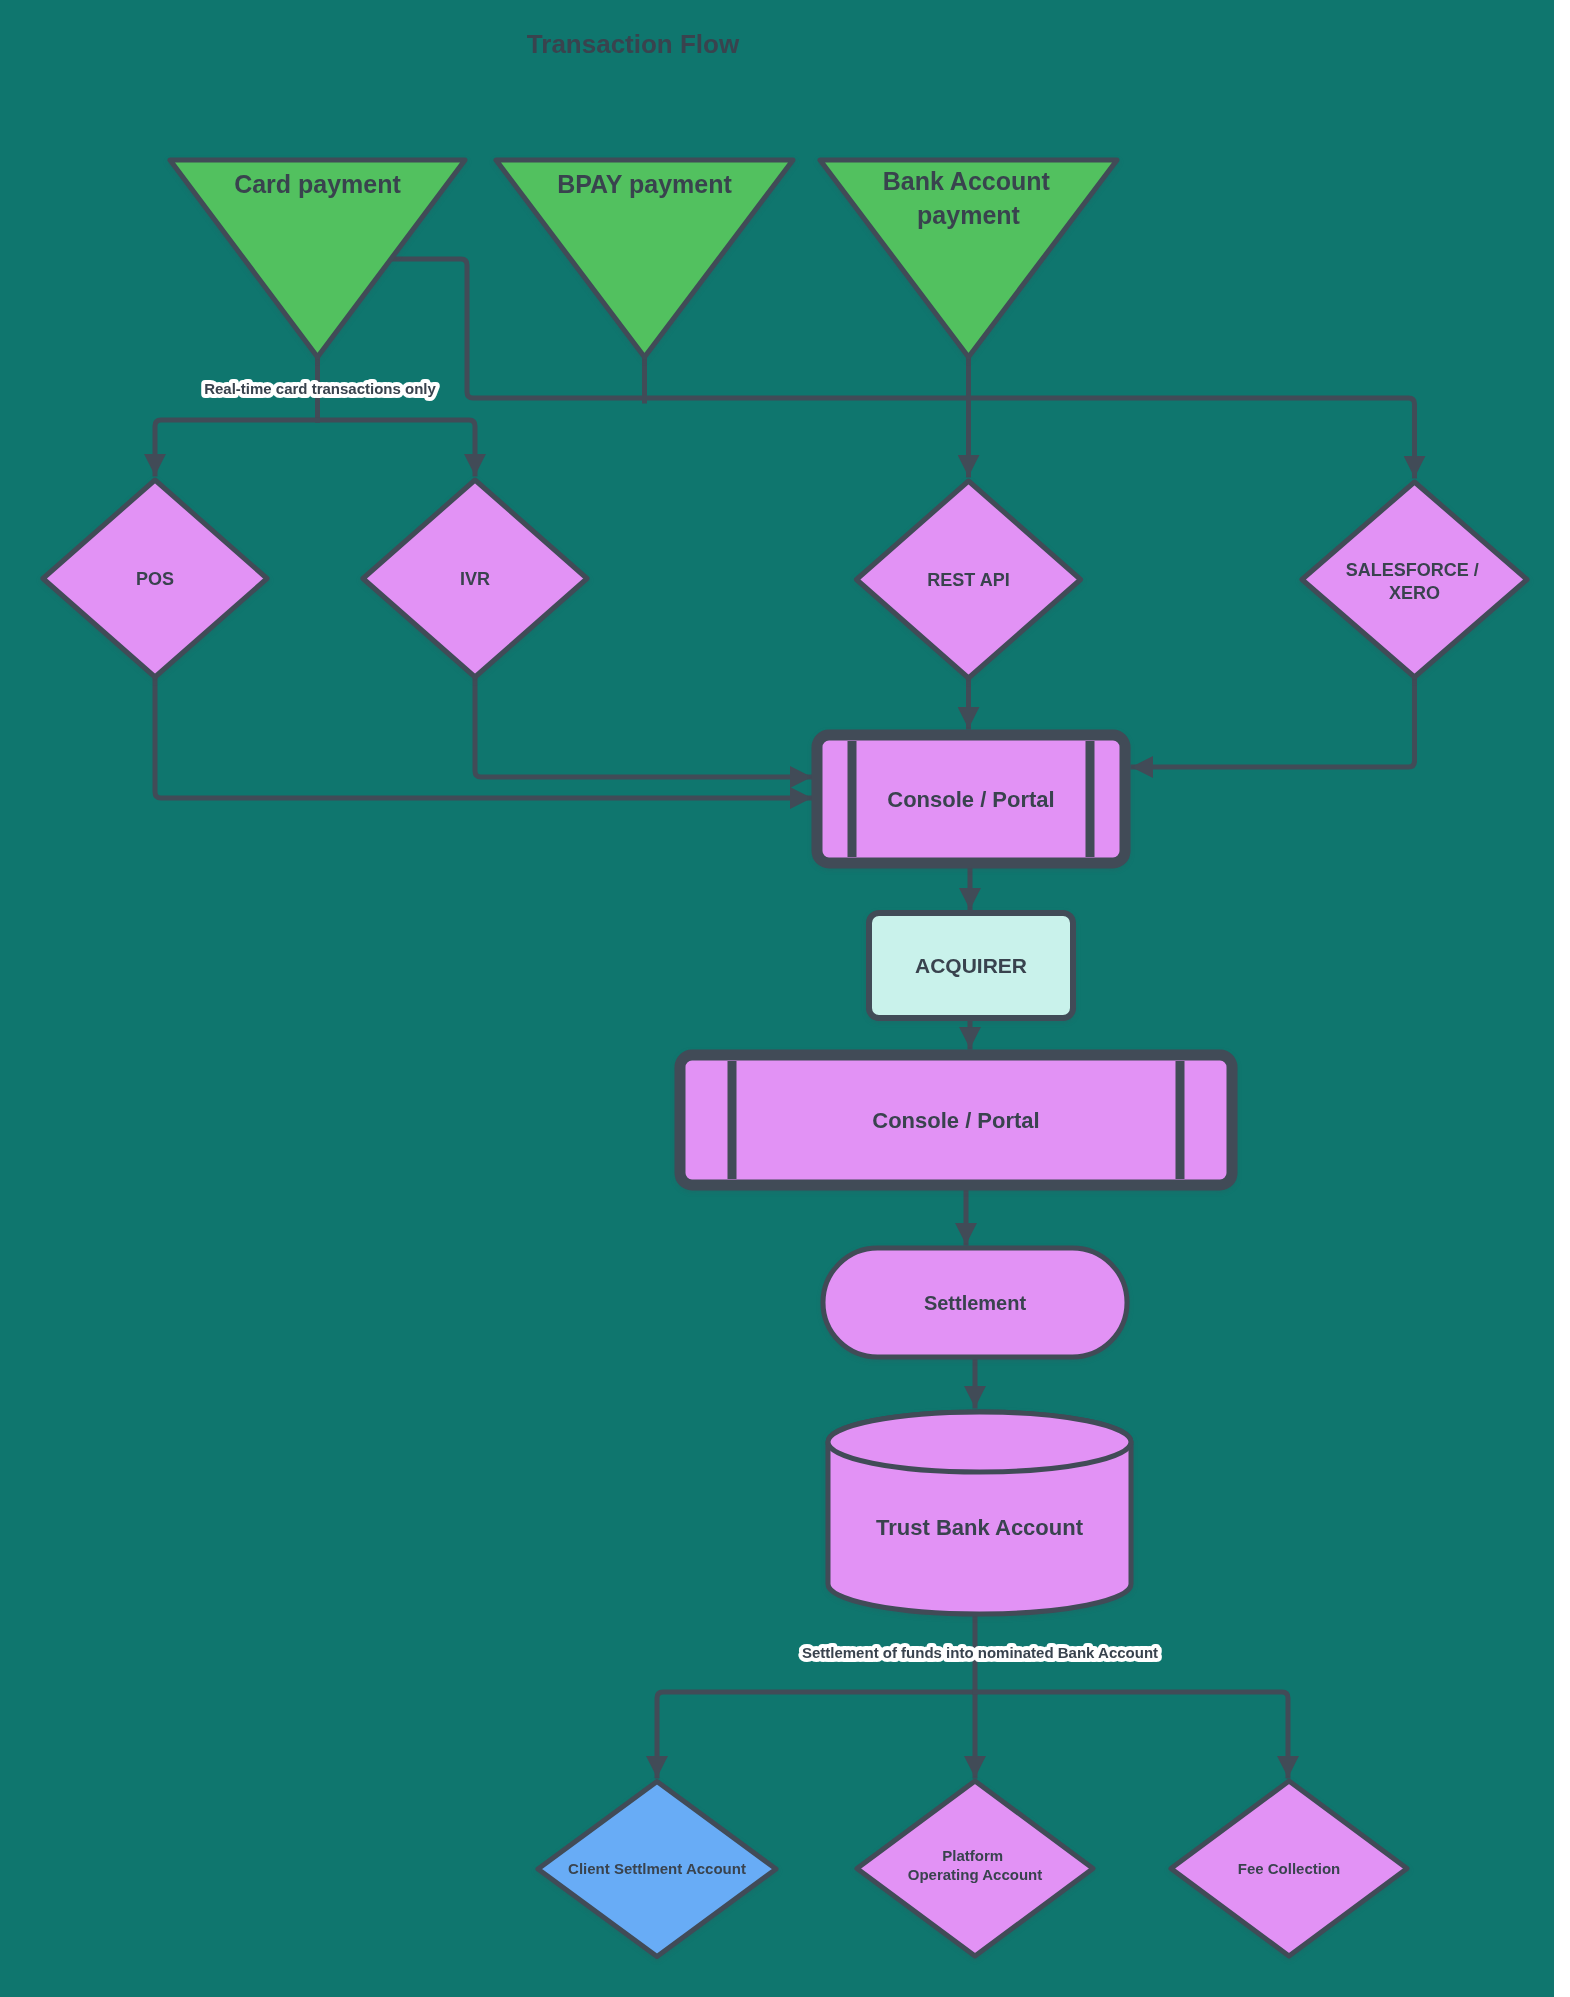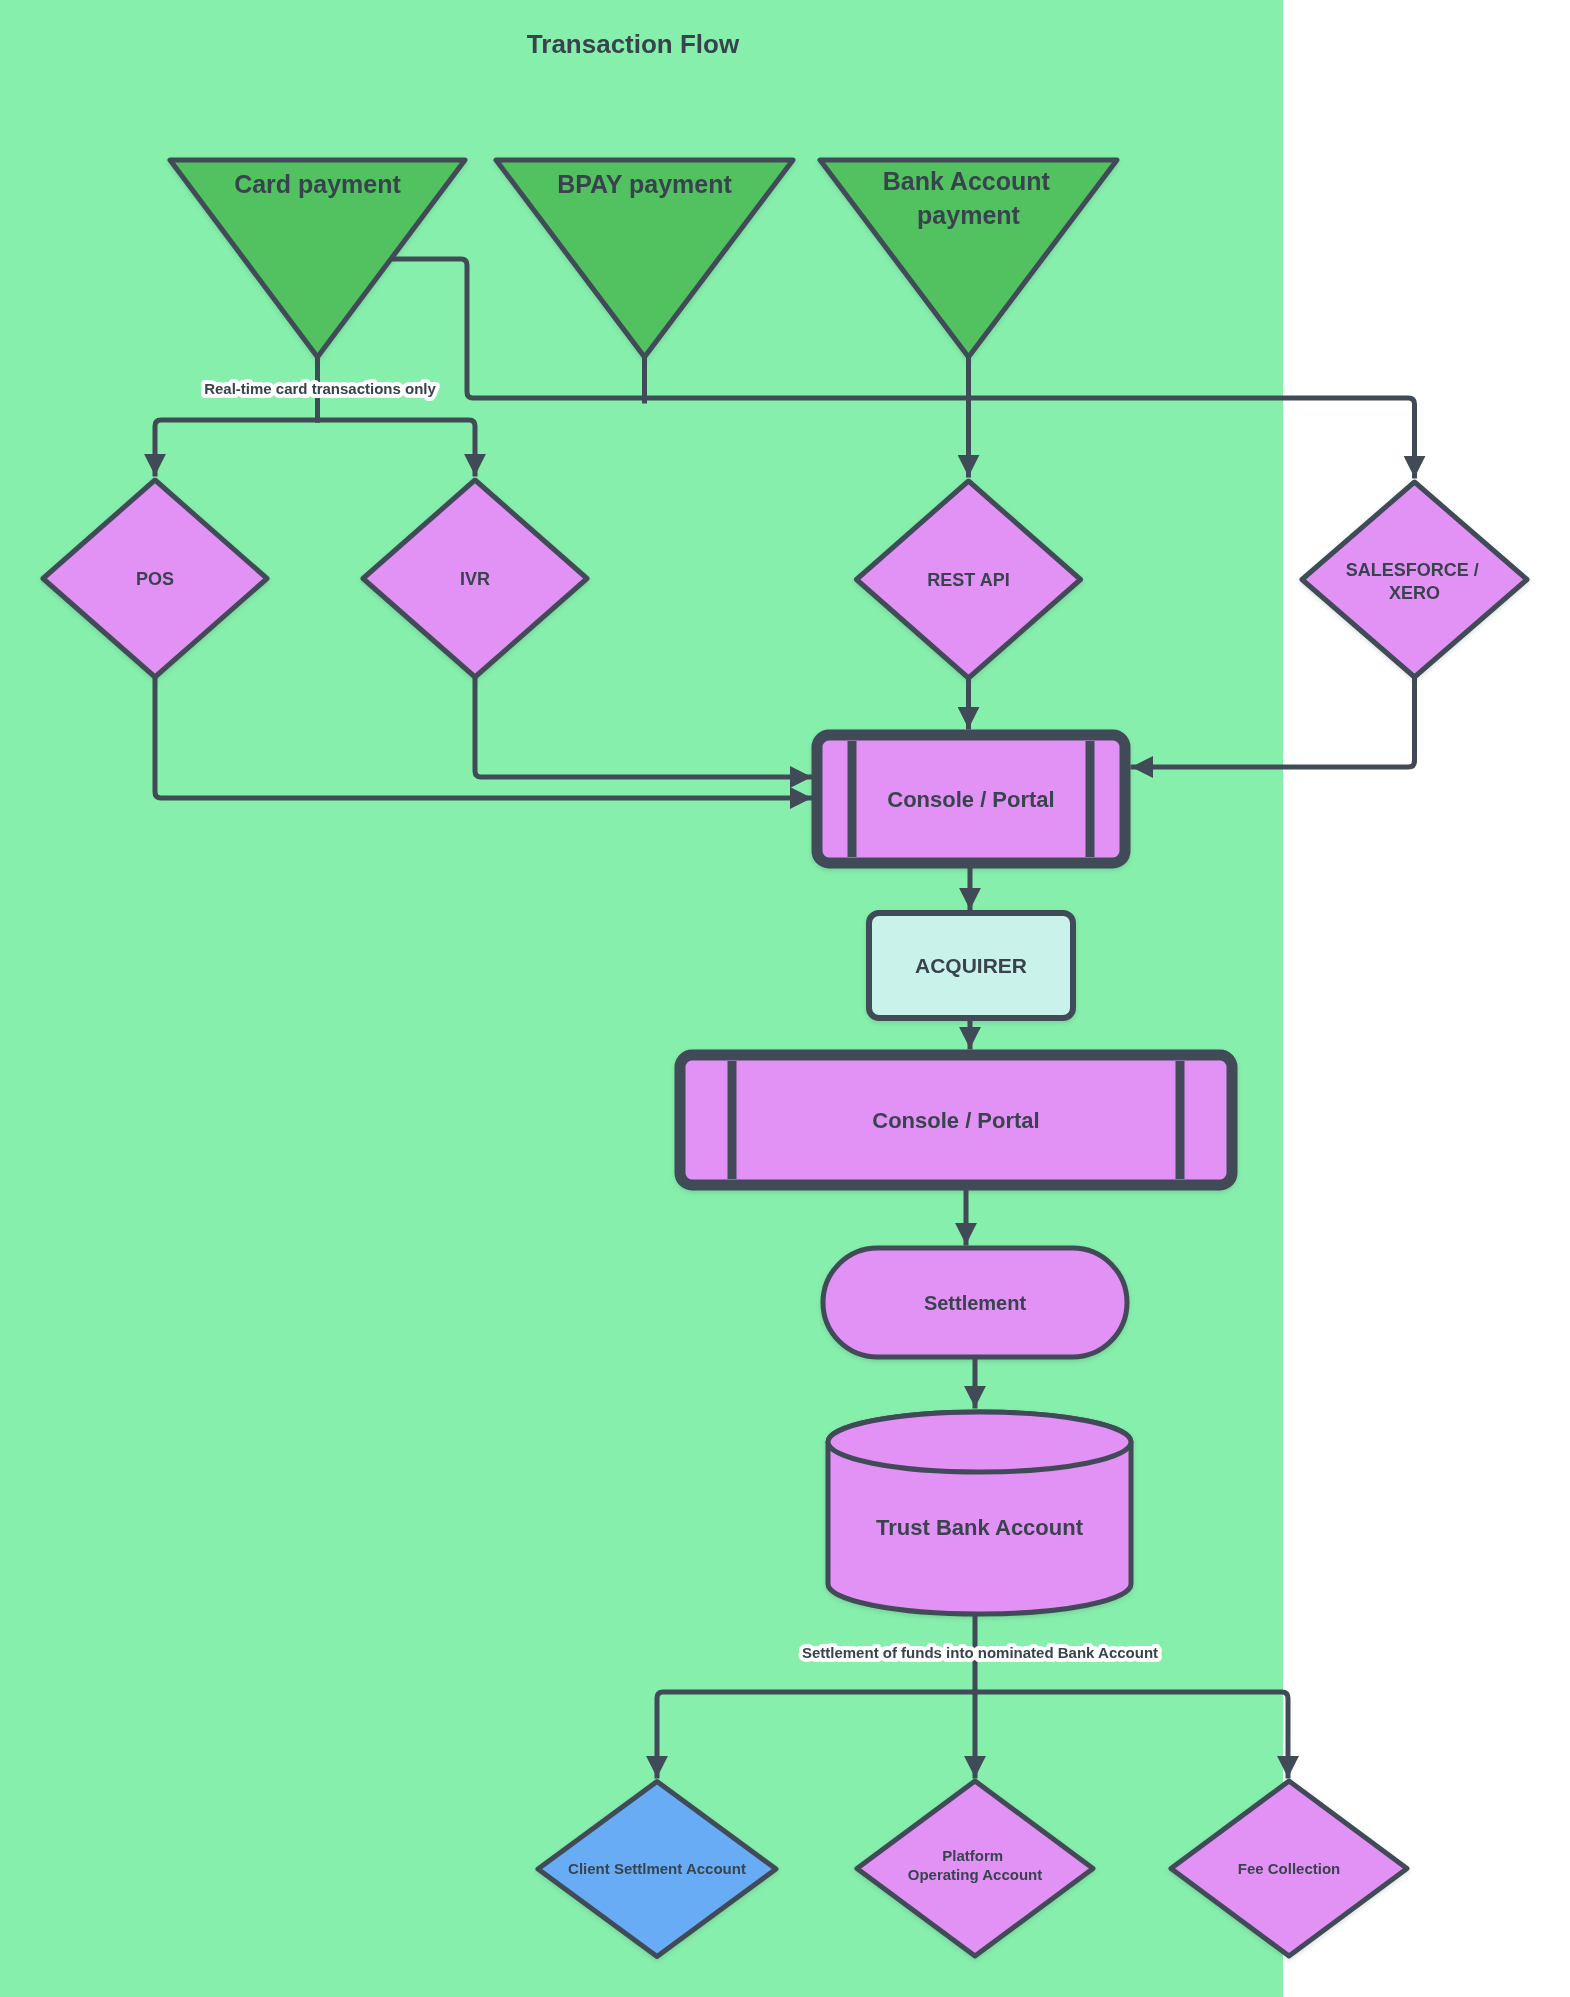--- a/index.html
+++ b/index.html
@@ -1,16 +1,16 @@
 <!DOCTYPE html>
 <html><head>
 <meta charset="utf-8">
 <style>
   html,body{margin:0;padding:0;background:#ffffff;}
-  .canvas-wrap{width:1283px;height:1997px;background:#86efac;position:relative;}
+  .canvas-wrap{width:1554px;height:1997px;background:#0f766e;position:relative;}
   svg{display:block;}
   .connector{fill:none;stroke:#414b57;stroke-width:5;stroke-linejoin:round;stroke-linecap:square;}
   .shape{stroke:#414b57;stroke-width:5;stroke-linejoin:round;}
   .proc-outer{stroke:#414b57;stroke-width:11;stroke-linejoin:round;}
   .proc-bar{stroke:#414b57;stroke-width:9;}
   .acq{stroke:#414b57;stroke-width:6;}
   .arrowhead{fill:#414b57;}
   text{font-family:"Liberation Sans", sans-serif;font-weight:bold;fill:#39434e;text-anchor:middle;}
   .t-title{font-size:26px;}
   .t-tri{font-size:25px;}

